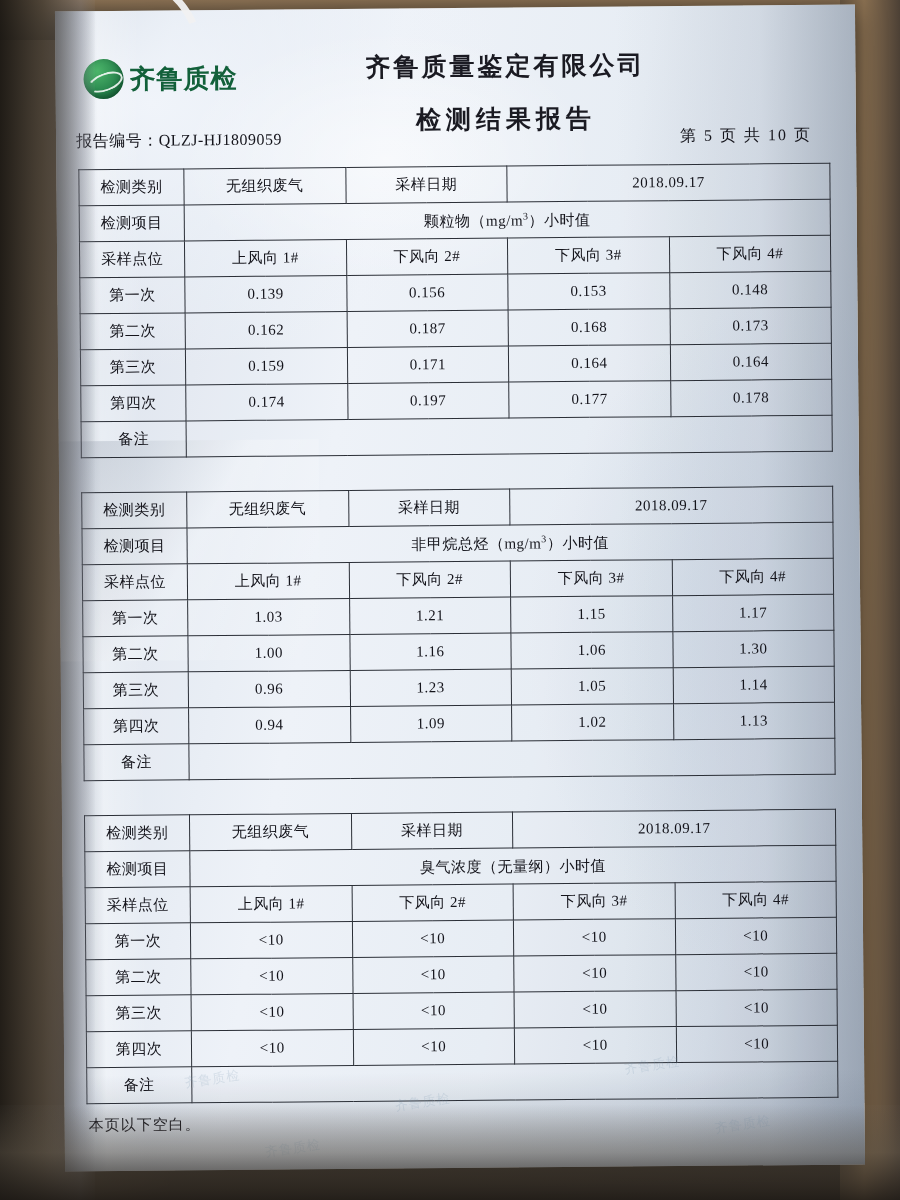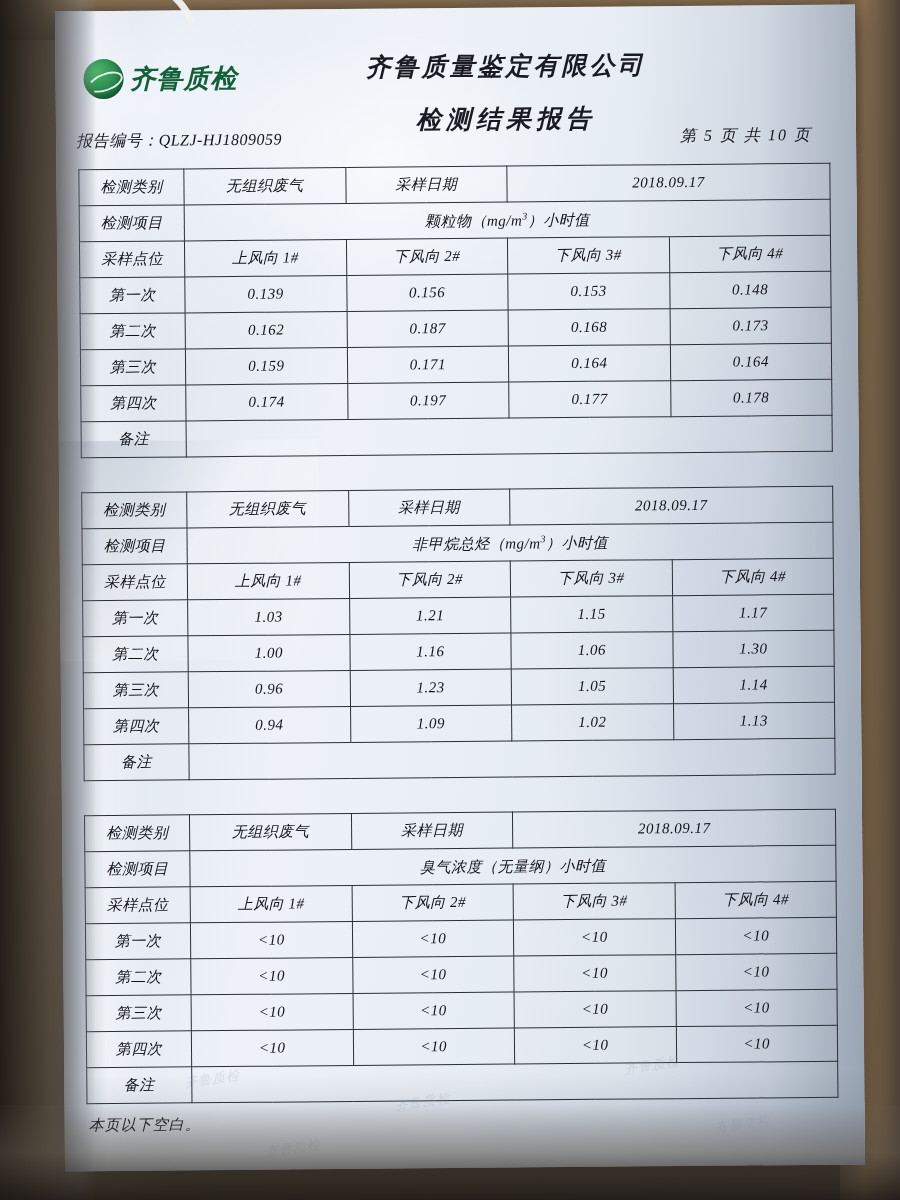--- a/index.html
+++ b/index.html
@@ -15,21 +15,20 @@
   }
 
   
   #photo {
     position: relative;
     width: 900px;
     height: 1200px;
     background:
       linear-gradient(105deg, #6b5a46 0%, #8a7358 10%, #a98d6b 18%, #7d6850 26%, #5c4e3d 33%, #4a3f33 40%, #3e352b 100%);
     overflow: hidden;
-    font-style: italic;
   }
   
   #desk-right {
     position: absolute;
     left: 840px; top: 0; width: 60px; height: 1200px;
     background: linear-gradient(90deg, #6d5a44, #8b7152 40%, #4c4035);
   }
   #desk-top {
     position: absolute;
     left: 0; top: 0; width: 900px; height: 40px;

